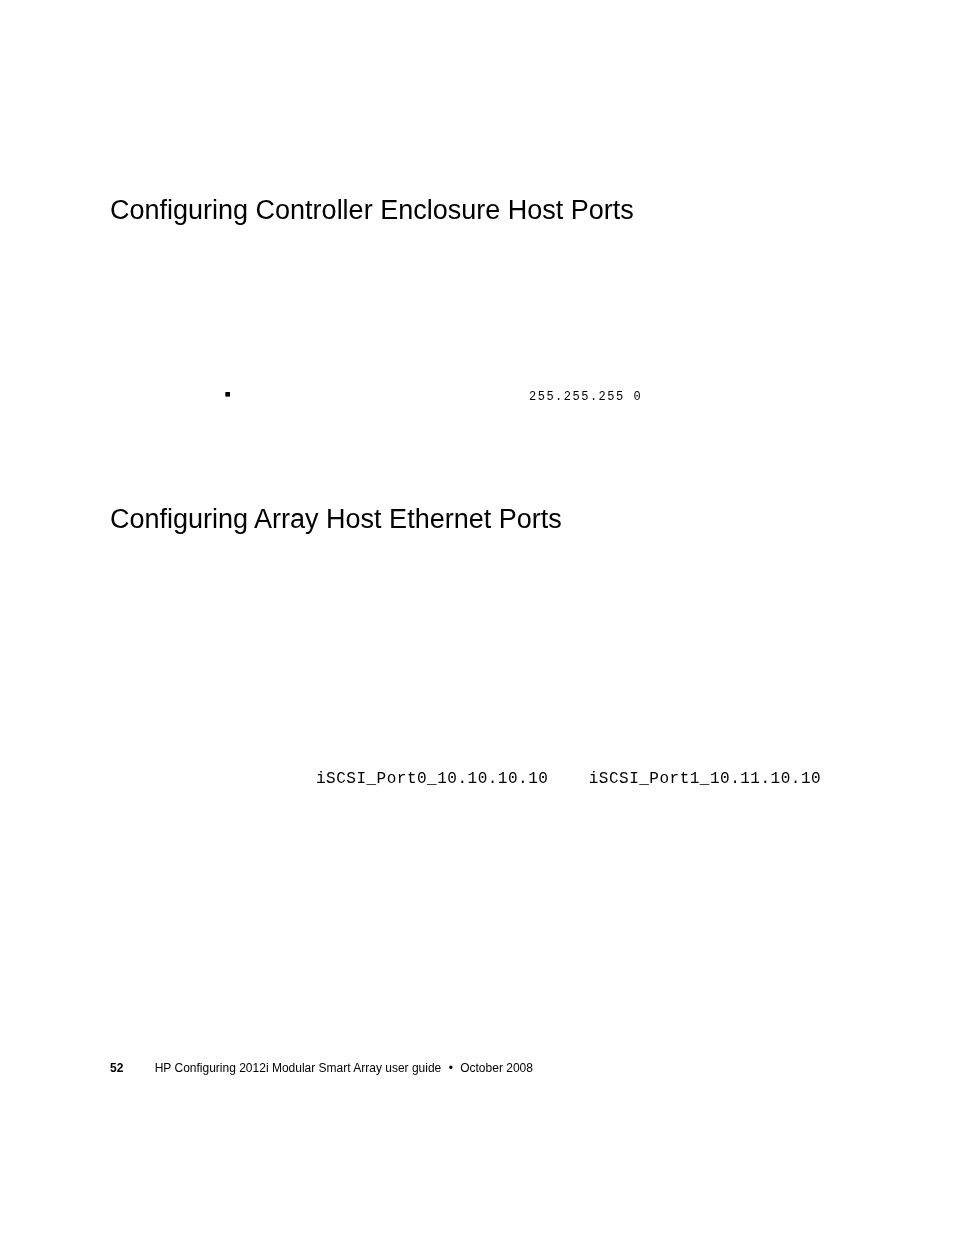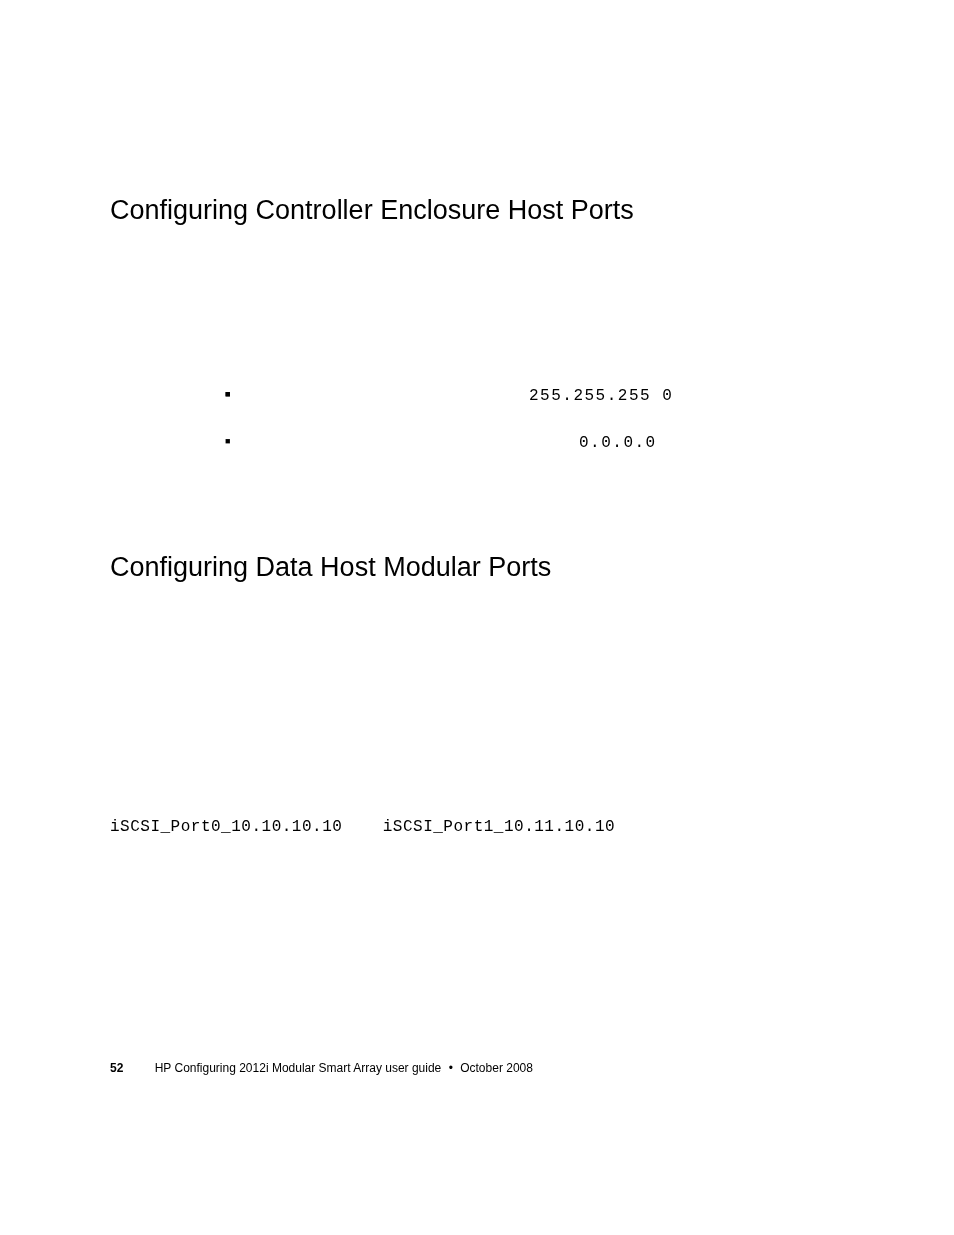--- a/index.html
+++ b/index.html
@@ -40,33 +40,34 @@
     }
     .bullet-list li::before {
       content: "■";
       position: absolute;
       left: 0;
       font-size: 9px;
       top: 3px;
     }
     .bullet-value {
       font-family: "Courier New", Courier, monospace;
-      font-size: 16px;
+      font-size: 12px;
       letter-spacing: 1.5px;
     }
     .value-row-1 {
       margin-left: 304px;
     }
     .value-row-2 {
       margin-left: 354px;
     }
     .mono-line {
       font-family: "Courier New", Courier, monospace;
       font-size: 16px;
       letter-spacing: 0.5px;
+      margin-left: 206px;
       white-space: pre;
     }
     .footer {
       position: absolute;
       bottom: 160px;
       left: 110px;
       font-size: 12px;
     }
     .footer .page-num {
       font-weight: bold;
@@ -83,26 +84,23 @@
 <div class="content">
   <h2 class="heading-1">Configuring Controller Enclosure Host Ports</h2>
 
   <ul class="bullet-list">
     <li>
       <span></span>
     </li>
     <li>
       <span class="bullet-value value-row-1">255.255.255 0</span>
     </li>
-    <li>
-      <span class="bullet-value value-row-2">0.0.0.0</span>
-    </li>
   </ul>
 
-  <h2 class="heading-1 second">Configuring Data Host Modular Ports</h2>
+  <h2 class="heading-1 second">Configuring Array Host Ethernet Ports</h2>
 
   <div class="mono-line">iSCSI_Port0_10.10.10.10    iSCSI_Port1_10.11.10.10</div>
 </div>
 
 <div class="footer">
   <span class="page-num">52</span>
   <span>HP Configuring 2012i Modular Smart Array user guide</span>
   <span class="dot">•</span>
   <span>October 2008</span>
 </div>

